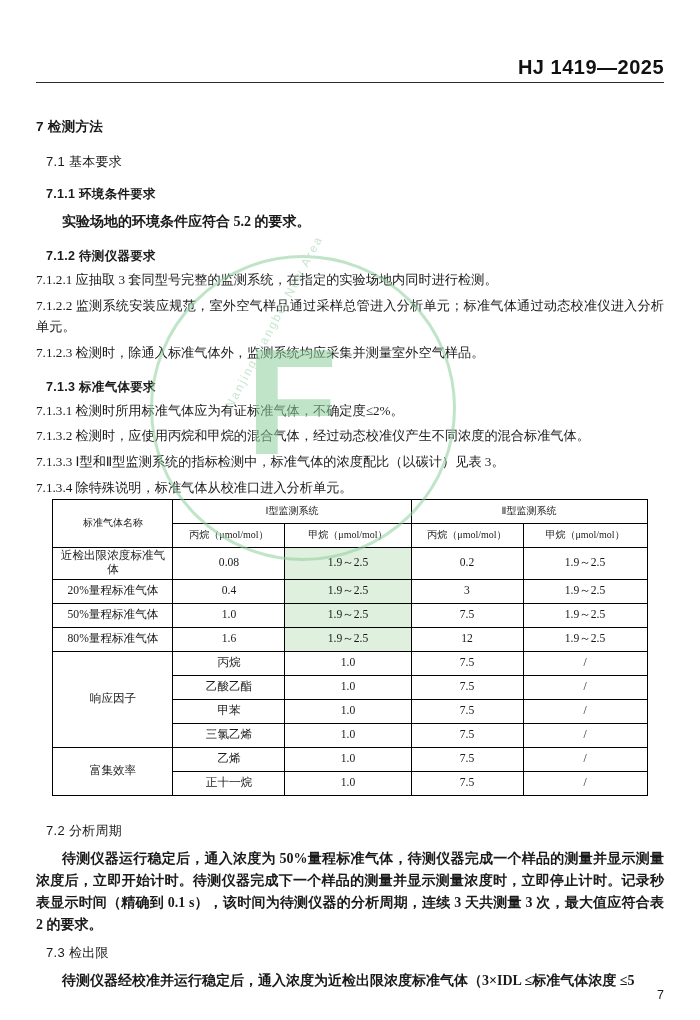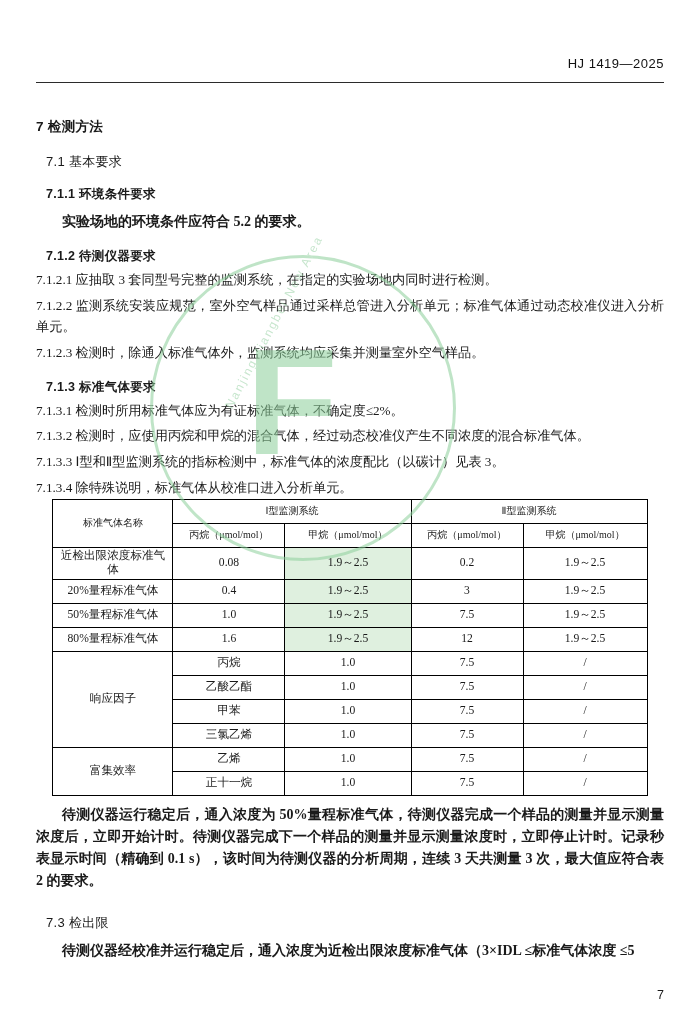--- a/index.html
+++ b/index.html
@@ -21,22 +21,22 @@
     height: 1020px;
     box-sizing: border-box;
     padding: 0 36px;
   }
   
   .doc-header {
     position: absolute;
     top: 56px;
     right: 36px;
     font-family: "Liberation Sans", sans-serif;
-    font-weight: normal;
-    font-size: 13px;
+    font-weight: bold;
+    font-size: 20px;
     letter-spacing: 0.5px;
     color: #111;
     text-align: center;
   }
   .header-rule {
     position: absolute;
     top: 82px;
     left: 36px;
     right: 36px;
     border-bottom: 1.2px solid #2b2b2b;
@@ -289,21 +289,22 @@
         </tr>
         <tr>
           <td>正十一烷</td>
           <td>1.0</td>
           <td>7.5</td>
           <td>/</td>
         </tr>
       </tbody>
     </table>
 
+    <h3 class="sec" style="margin-top:26px">7.2   分析周期</h3>
     <p class="body indent">待测仪器运行稳定后，通入浓度为 50%量程标准气体，待测仪器完成一个样品的测量并显示测量浓度后，立即开始计时。待测仪器完成下一个样品的测量并显示测量浓度时，立即停止计时。记录秒表显示时间（精确到 0.1 s），该时间为待测仪器的分析周期，连续 3 天共测量 3 次，最大值应符合表 2 的要求。</p>
 
-    <h3 class="sec" style="margin-top:22px">7.3   检出限</h3>
+    <h3 class="sec" style="margin-top:8px">7.3   检出限</h3>
     <p class="body indent">待测仪器经校准并运行稳定后，通入浓度为近检出限浓度标准气体（3×IDL ≤标准气体浓度 ≤5</p>
 
   </div>
 
   <div class="page-number">7</div>
 </div>
 
 </body></html>

